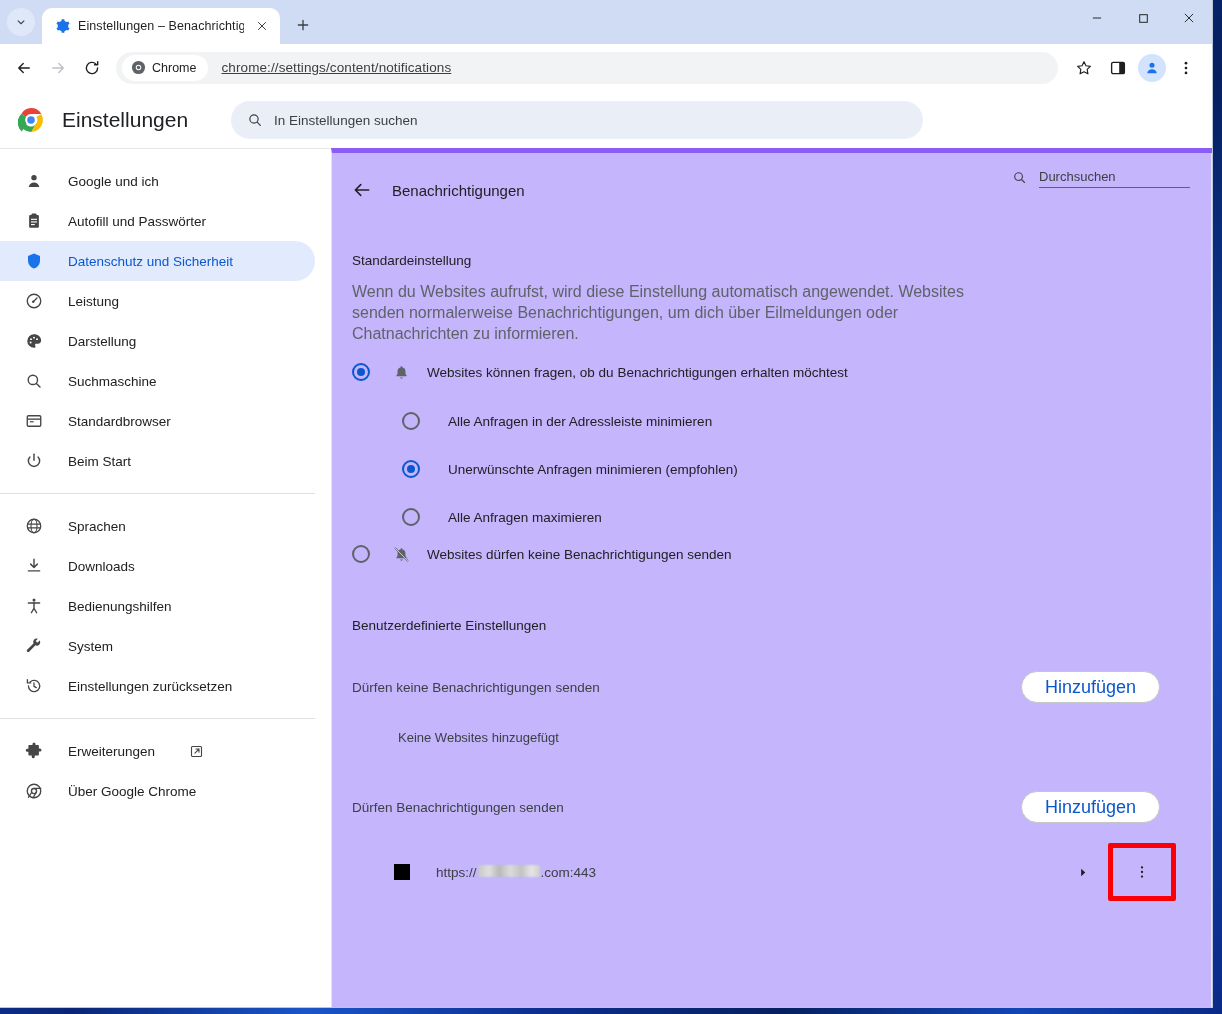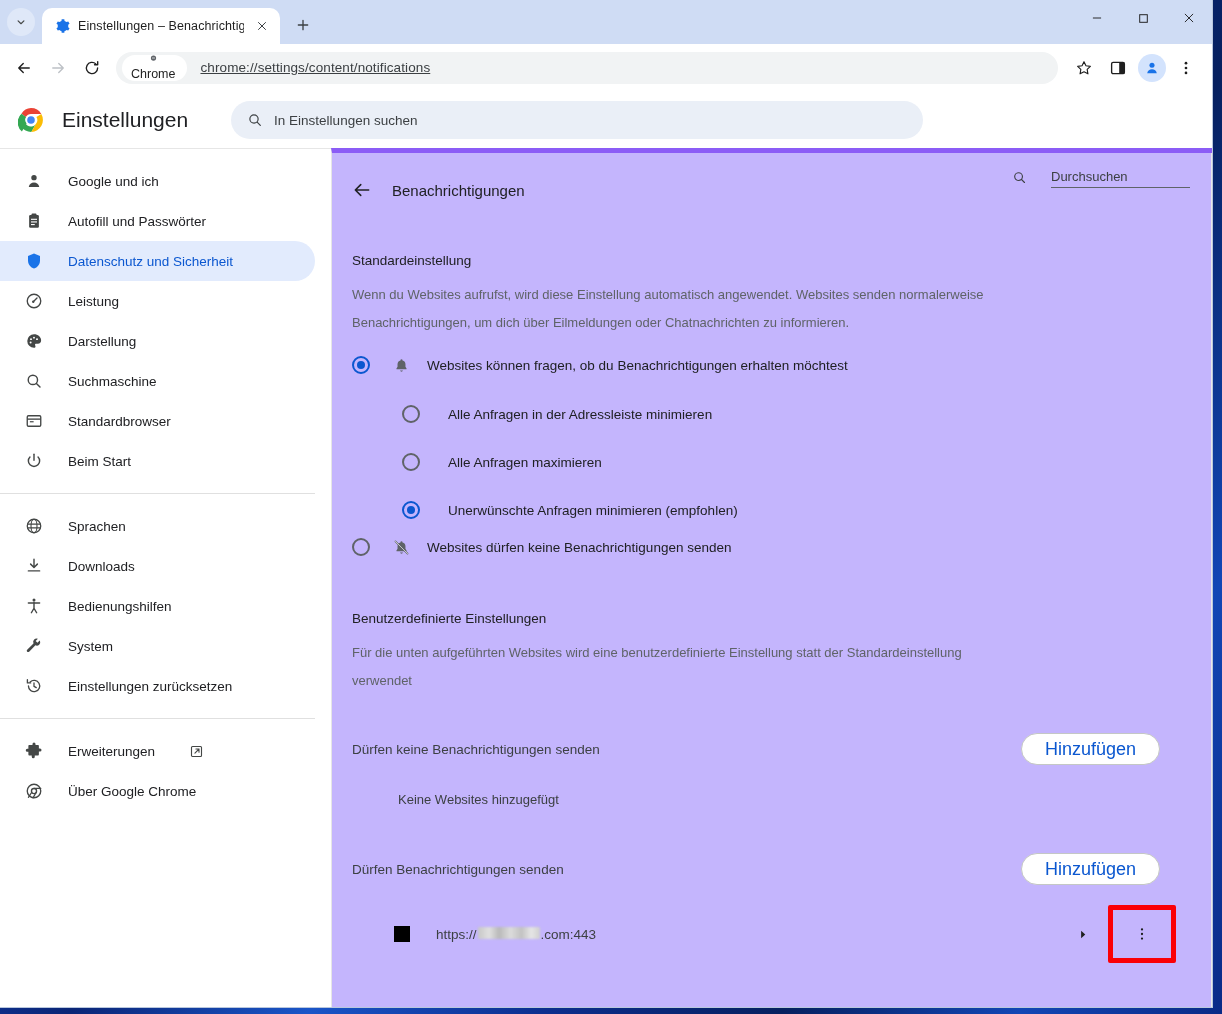--- a/index.html
+++ b/index.html
@@ -92,21 +92,20 @@
     display: flex; align-items: center;
     margin: 0 8px 0 6px;
     padding-left: 4px;
   }
   .chrome-chip {
     height: 26px; background: #ffffff;
     border-radius: 13px;
     display: flex; align-items: center; gap: 6px;
     padding: 0 12px 0 9px;
     margin-left: 2px;
-    flex-direction: column;
   }
   .chrome-chip-label { font-size: 12.5px; color: #1f1f1f; }
   #url { font-size: 13.5px; color: #3c4043; margin-left: 13px; letter-spacing: .1px; text-decoration: underline; }
   .tb-right { display: flex; align-items: center; gap: 2px; padding-right: 2px; }
   .avatar-btn {
     width: 28px; height: 28px; border-radius: 50%;
     background: #d3e3fd;
     display: flex; align-items: center; justify-content: center;
   }
 
@@ -159,32 +158,32 @@
   #main-inner { padding: 0 0 0 0; position: relative; height: 100%; }
 
   .page-head {
     display: flex; align-items: center;
     padding: 18px 0 0 18px; height: 56px;
   }
   .back-arrow { width: 24px; height: 24px; flex:0 0 24px; display:flex; align-items:center; justify-content:center; }
   .page-title { font-size: 15px; color: #202124; margin-left: 18px; }
   .page-search {
     position: absolute; right: 22px; top: 14px;
-    display: flex; align-items: flex-end; gap: 24px;
+    display: flex; align-items: flex-end; gap: 12px;
     width: 178px;
   }
   .page-search .line {
     flex: 1 1 auto; border-bottom: 1px solid #5f6368;
     padding-bottom: 2px;
   }
   .page-search .ph2 { font-size: 13px; color: #3c4043; }
 
   .section { padding-left: 20px; padding-right: 30px; }
   .sec-title { font-size: 13.5px; color: #202124; }
-  .sec-desc { font-size: 13px; color: #5f6368; line-height: 28px; margin-top: 13px; max-width: 632px; }
+  .sec-desc { font-size: 16px; color: #5f6368; line-height: 21px; margin-top: 13px; max-width: 632px; }
 
   .radio-row { display: flex; align-items: center; margin-top: 18px; }
   .radio {
     width: 18px; height: 18px; flex: 0 0 18px;
     border-radius: 50%; border: 2px solid #5f6368;
     position: relative;
   }
   .radio.checked { border-color: #0b57d0; }
   .radio.checked::after {
     content: ""; position: absolute;
@@ -579,46 +578,45 @@
             </span>
             <span class="radio-label txt-nowrap">Websites können fragen, ob du Benachrichtigungen erhalten möchtest</span>
           </div>
 
           <div class="sub-radios">
             <div class="radio-row">
               <span class="radio"></span>
               <span class="radio-label">Alle Anfragen in der Adressleiste minimieren</span>
             </div>
             <div class="radio-row">
+              <span class="radio checked"></span>
+              <span class="radio-label">Unerwünschte Anfragen minimieren (empfohlen)</span>
+            </div>
+            <div class="radio-row">
               <span class="radio"></span>
               <span class="radio-label">Alle Anfragen maximieren</span>
-            </div>
-            <div class="radio-row">
-              <span class="radio checked"></span>
-              <span class="radio-label">Unerwünschte Anfragen minimieren (empfohlen)</span>
             </div>
           </div>
 
           <div class="radio-row" style="">
             <span class="radio"></span>
             <span class="radio-icon">
               <svg width="17" height="17" viewBox="0 0 24 24">
                   <path d="M12 3a1.4 1.4 0 011.4 1.4v.6a5.6 5.6 0 014.2 5.4v3.3l1.5 2.4c.3.5 0 1.1-.6 1.1H5.5c-.6 0-.9-.6-.6-1.1l1.5-2.4v-3.3a5.6 5.6 0 014.2-5.4v-.6A1.4 1.4 0 0112 3z" fill="#5f6368"></path>
                   <path d="M9.9 19.2a2.2 2.2 0 004.2 0z" fill="#5f6368"></path>
                   <path d="M3.4 3.4l17.2 17.2" stroke="#5f6368" stroke-width="2.2" stroke-linecap="round"></path>
                   <path d="M3.4 3.4l17.2 17.2" stroke="#ffffff" stroke-width="0.9" stroke-linecap="round"></path>
                 </svg>
             </span>
             <span class="radio-label txt-nowrap">Websites dürfen keine Benachrichtigungen senden</span>
           </div>
         </div>
 
         <div class="section cd-heading">
           <div class="sec-title">Benutzerdefinierte Einstellungen</div>
-          <div class="sec-desc">Für die unten aufgeführten Websites wird eine benutzerdefinierte Einstellung statt der Standardeinstellung verwendet</div>
 
           <div class="perm-row">
             <span class="perm-label">Dürfen keine Benachrichtigungen senden</span>
             <button class="add-btn">Hinzufügen</button>
           </div>
           <div class="empty-note">Keine Websites hinzugefügt</div>
 
           <div class="perm-row" style="margin-top:46px;">
             <span class="perm-label">Dürfen Benachrichtigungen senden</span>
             <button class="add-btn">Hinzufügen</button>

